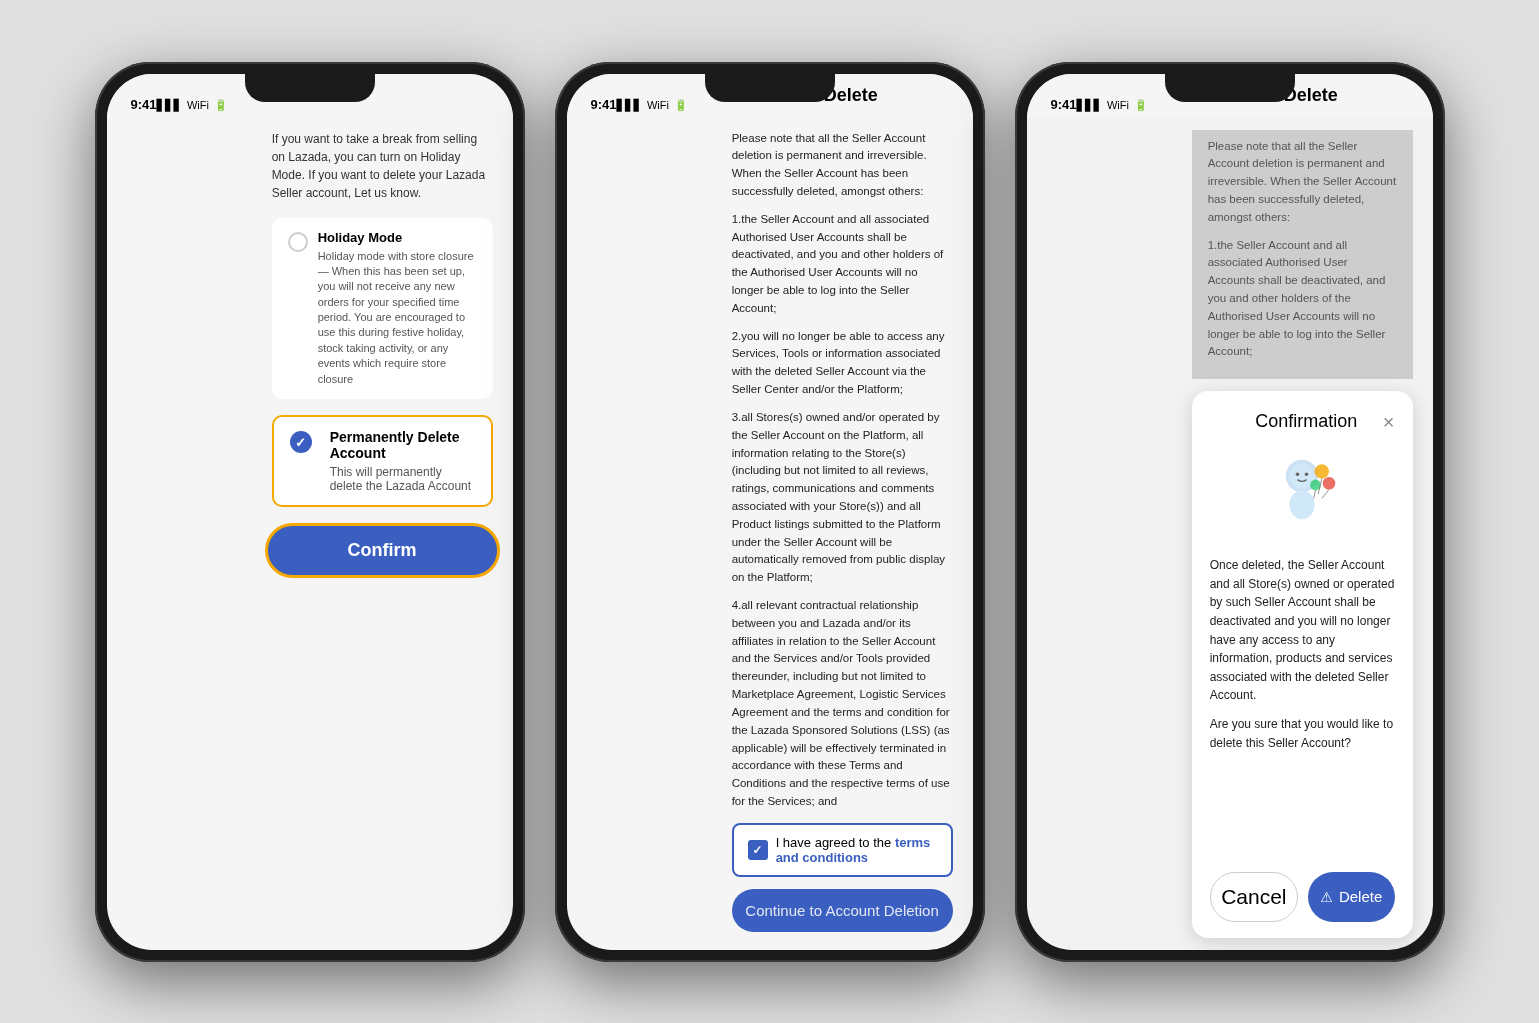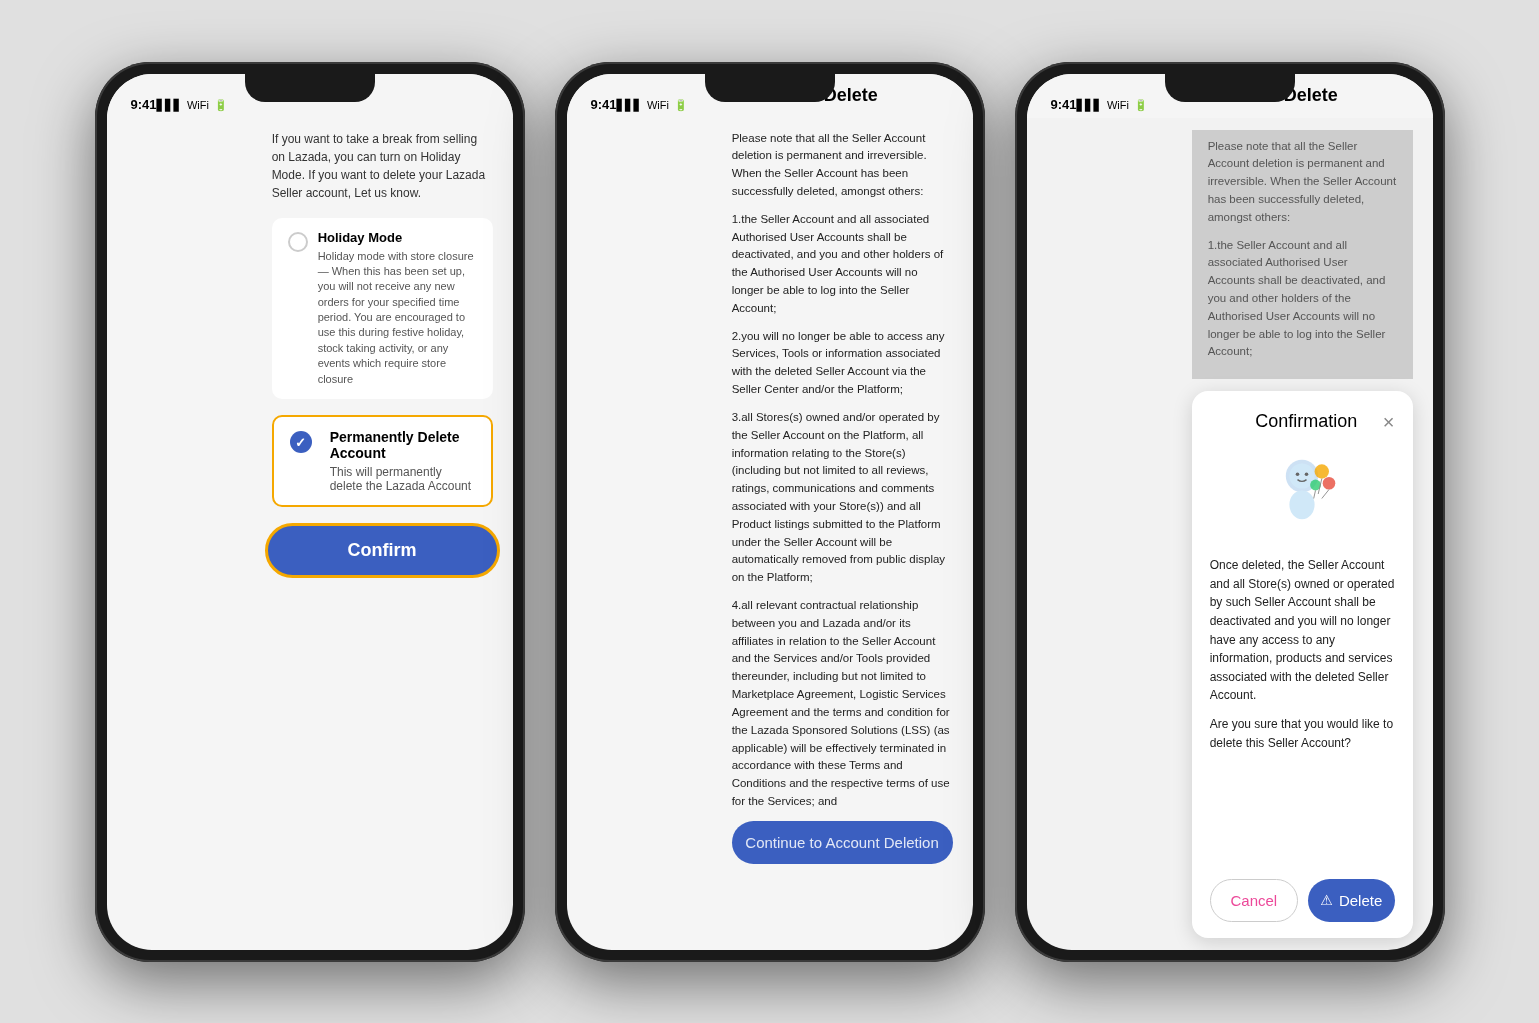--- a/index.html
+++ b/index.html
@@ -348,22 +348,22 @@
       gap: 10px;
       margin-top: auto;
       padding-top: 12px;
     }
     .cancel-btn {
       flex: 1;
       background: #fff;
       border: 1.5px solid #ccc;
       border-radius: 30px;
       padding: 12px 0;
-      font-size: 15px;
-      color: #ec4899;
+      font-size: 21px;
+      color: #000000;
       cursor: pointer;
       text-align: center;
     }
     .delete-final-btn {
       flex: 1;
       background: #3b5fc0;
       border: none;
       border-radius: 30px;
       padding: 12px 0;
       font-size: 15px;
@@ -451,20 +451,26 @@
           <span class="nav-title-centered">Delete</span>
         </div>
 
         <div class="phone2-body">
           <div class="delete-terms-text">Please note that all the Seller Account deletion is permanent and irreversible. When the Seller Account has been successfully deleted, amongst others:</div>
           <div class="delete-terms-text">1.the Seller Account and all associated Authorised User Accounts shall be deactivated, and you and other holders of the Authorised User Accounts will no longer be able to log into the Seller Account;</div>
           <div class="delete-terms-text">2.you will no longer be able to access any Services, Tools or information associated with the deleted Seller Account via the Seller Center and/or the Platform;</div>
           <div class="delete-terms-text">3.all Stores(s) owned and/or operated by the Seller Account on the Platform, all information relating to the Store(s) (including but not limited to all reviews, ratings, communications and comments associated with your Store(s)) and all Product listings submitted to the Platform under the Seller Account will be automatically removed from public display on the Platform;</div>
           <div class="delete-terms-text">4.all relevant contractual relationship between you and Lazada and/or its affiliates in relation to the Seller Account and the Services and/or Tools provided thereunder, including but not limited to Marketplace Agreement, Logistic Services Agreement and the terms and condition for the Lazada Sponsored Solutions (LSS) (as applicable) will be effectively terminated in accordance with these Terms and Conditions and the respective terms of use for the Services; and</div>
 
+          <div class="terms-checkbox-row">
+            <div class="terms-check"></div>
+            <span class="terms-label">
+              <span>I have agreed to the </span><span class="terms-link">terms and conditions</span>
+            </span>
+          </div>
 
           <button class="continue-btn">Continue to Account Deletion</button>
         </div>
       </div>
     </div>
   </div>
 
   <div class="phone">
     <div class="phone-notch"></div>
     <div class="phone-screen phone3-screen">

